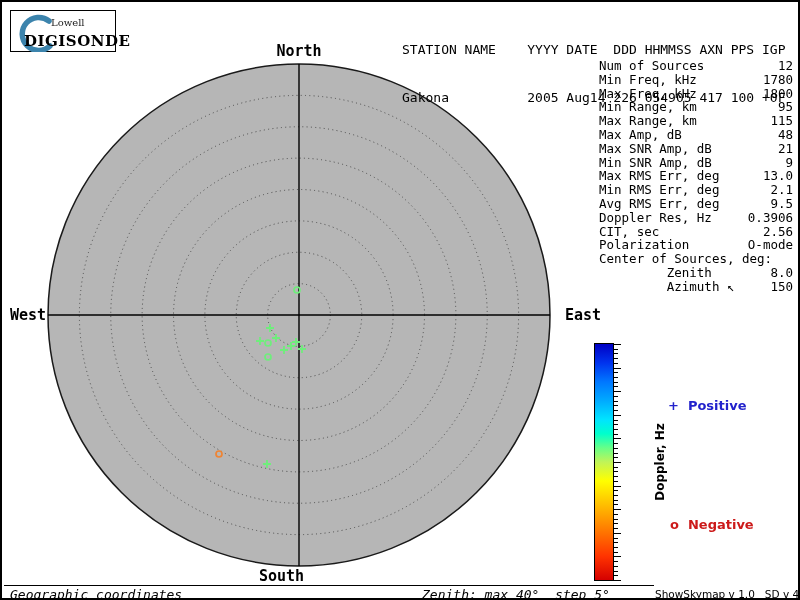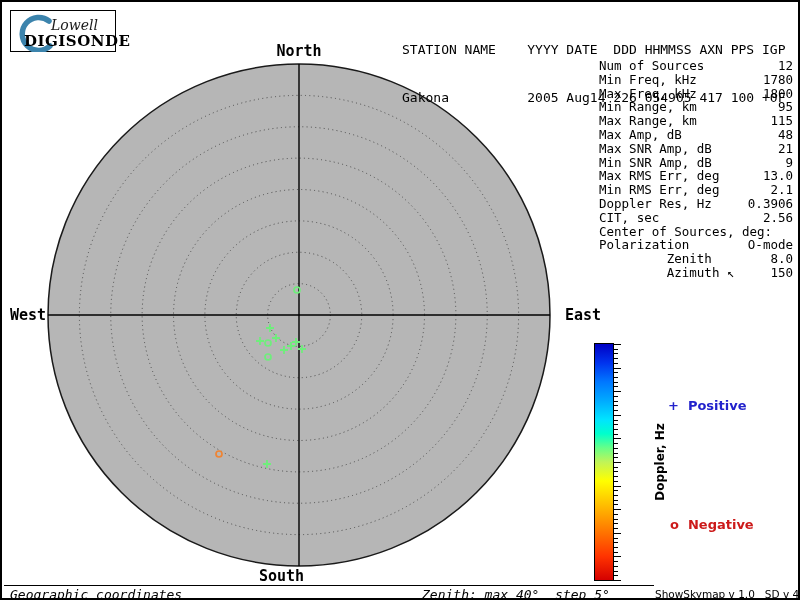--- a/index.html
+++ b/index.html
@@ -1,21 +1,21 @@
 <!DOCTYPE html>
 <html><head>
 <meta charset="utf-8">
 <style>
   html,body{margin:0;padding:0;background:#e8e8e8;}
   .page{position:relative;width:800px;height:600px;background:#ffffff;
         border:2px solid #000;box-sizing:border-box;overflow:hidden;
         font-family:"DejaVu Sans Mono", monospace;color:#000;}
   
   .logo{position:absolute;left:8px;top:8px;width:104px;height:40px;border:1px solid #000;background:#fff;}
-  .logo-top{position:absolute;left:40px;top:6px;font-family:"DejaVu Serif", serif;font-size:14px;color:#1a1a1a;font-style:italic;}
+  .logo-top{position:absolute;left:40px;top:6px;font-family:"DejaVu Serif", serif;font-size:10px;color:#1a1a1a;}
   .logo-bottom{position:absolute;left:13px;top:21px;font-family:"DejaVu Serif", serif;font-weight:bold;
                font-size:15px;letter-spacing:.5px;}
   .logo svg{position:absolute;left:2px;top:1px;}
   
   .header{position:absolute;left:400px;top:8px;font-size:13px;font-weight:normal;line-height:16px;white-space:pre;text-align:right;}
   
   #skymap{position:absolute;left:0;top:0;}
   .compass{position:absolute;font-size:15px;font-weight:bold;}
   .compass.n{left:257px;top:40px;width:80px;text-align:center;}
   .compass.s{left:257px;top:565px;width:80px;text-align:left;}
@@ -98,24 +98,25 @@
       <div class="srow"><span>Num of Sources</span><span>12</span></div>
       <div class="srow"><span>Min Freq, kHz</span><span>1780</span></div>
       <div class="srow"><span>Max Freq, kHz</span><span>1800</span></div>
       <div class="srow"><span>Min Range, km</span><span>95</span></div>
       <div class="srow"><span>Max Range, km</span><span>115</span></div>
       <div class="srow"><span>Max Amp, dB</span><span>48</span></div>
       <div class="srow"><span>Max SNR Amp, dB</span><span>21</span></div>
       <div class="srow"><span>Min SNR Amp, dB</span><span>9</span></div>
       <div class="srow"><span>Max RMS Err, deg</span><span>13.0</span></div>
       <div class="srow"><span>Min RMS Err, deg</span><span>2.1</span></div>
+      <div class="srow"><span>Avg RMS Err, deg</span><span>9.5</span></div>
       <div class="srow"><span>Doppler Res, Hz</span><span>0.3906</span></div>
       <div class="srow"><span>CIT, sec</span><span>2.56</span></div>
+      <div class="srow"><span>Polarization</span><span>O-mode</span></div>
       <div class="srow"><span>Center of Sources, deg:</span><span></span></div>
-      <div class="srow"><span>Polarization</span><span>O-mode</span></div>
       <div class="srow"><span>         Zenith</span><span>8.0</span></div>
       <div class="srow"><span>         Azimuth ↖</span><span>150</span></div>
     </div>
 
   <div class="cbar" style="background: linear-gradient(rgb(0, 0, 196) 0%, rgb(0, 51, 238) 8%, rgb(0, 119, 255) 16%, rgb(0, 170, 255) 24%, rgb(0, 228, 255) 32%, rgb(0, 255, 204) 38%, rgb(102, 255, 136) 44%, rgb(192, 244, 88) 50%, rgb(255, 255, 0) 58%, rgb(255, 204, 0) 66%, rgb(255, 153, 0) 74%, rgb(255, 102, 0) 82%, rgb(255, 51, 0) 90%, rgb(212, 0, 0) 100%);"></div>
   <div class="cticks">
       <div class="tick" style="top: 0px;"></div>
       <div class="tick minor" style="top: 4.72px;"></div>
       <div class="tick minor" style="top: 9.44px;"></div>
       <div class="tick minor" style="top: 14.16px;"></div>

